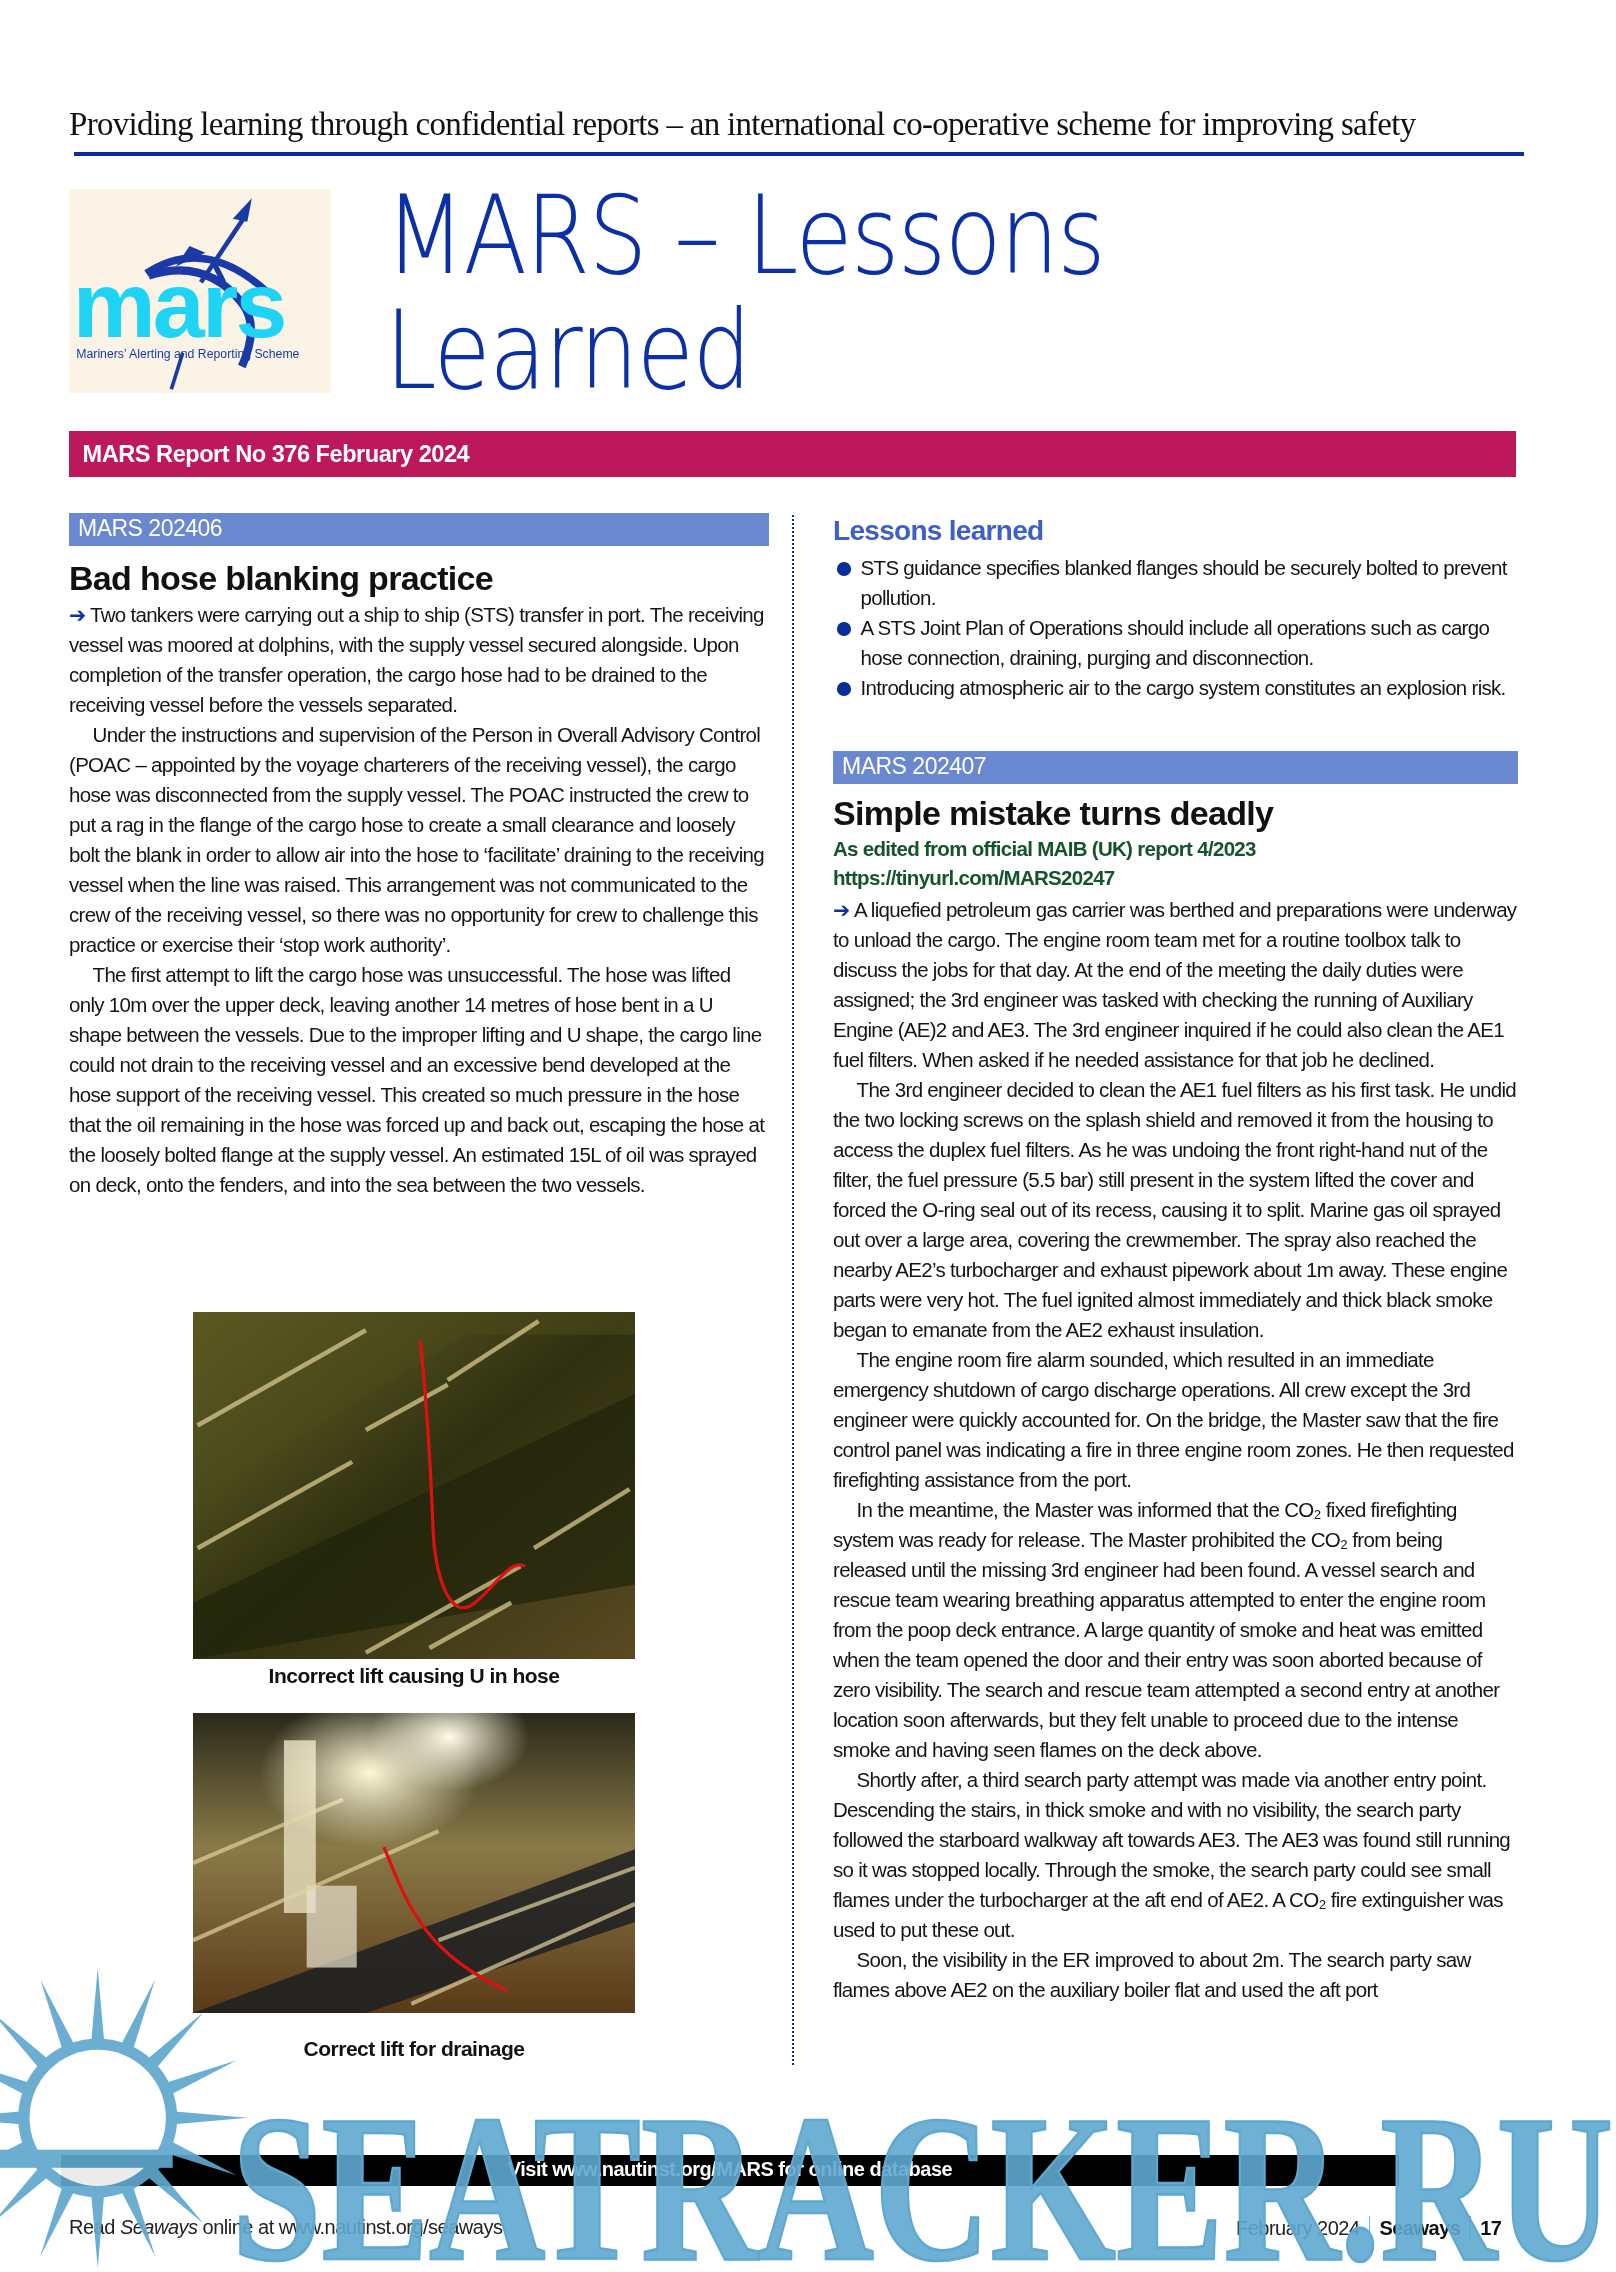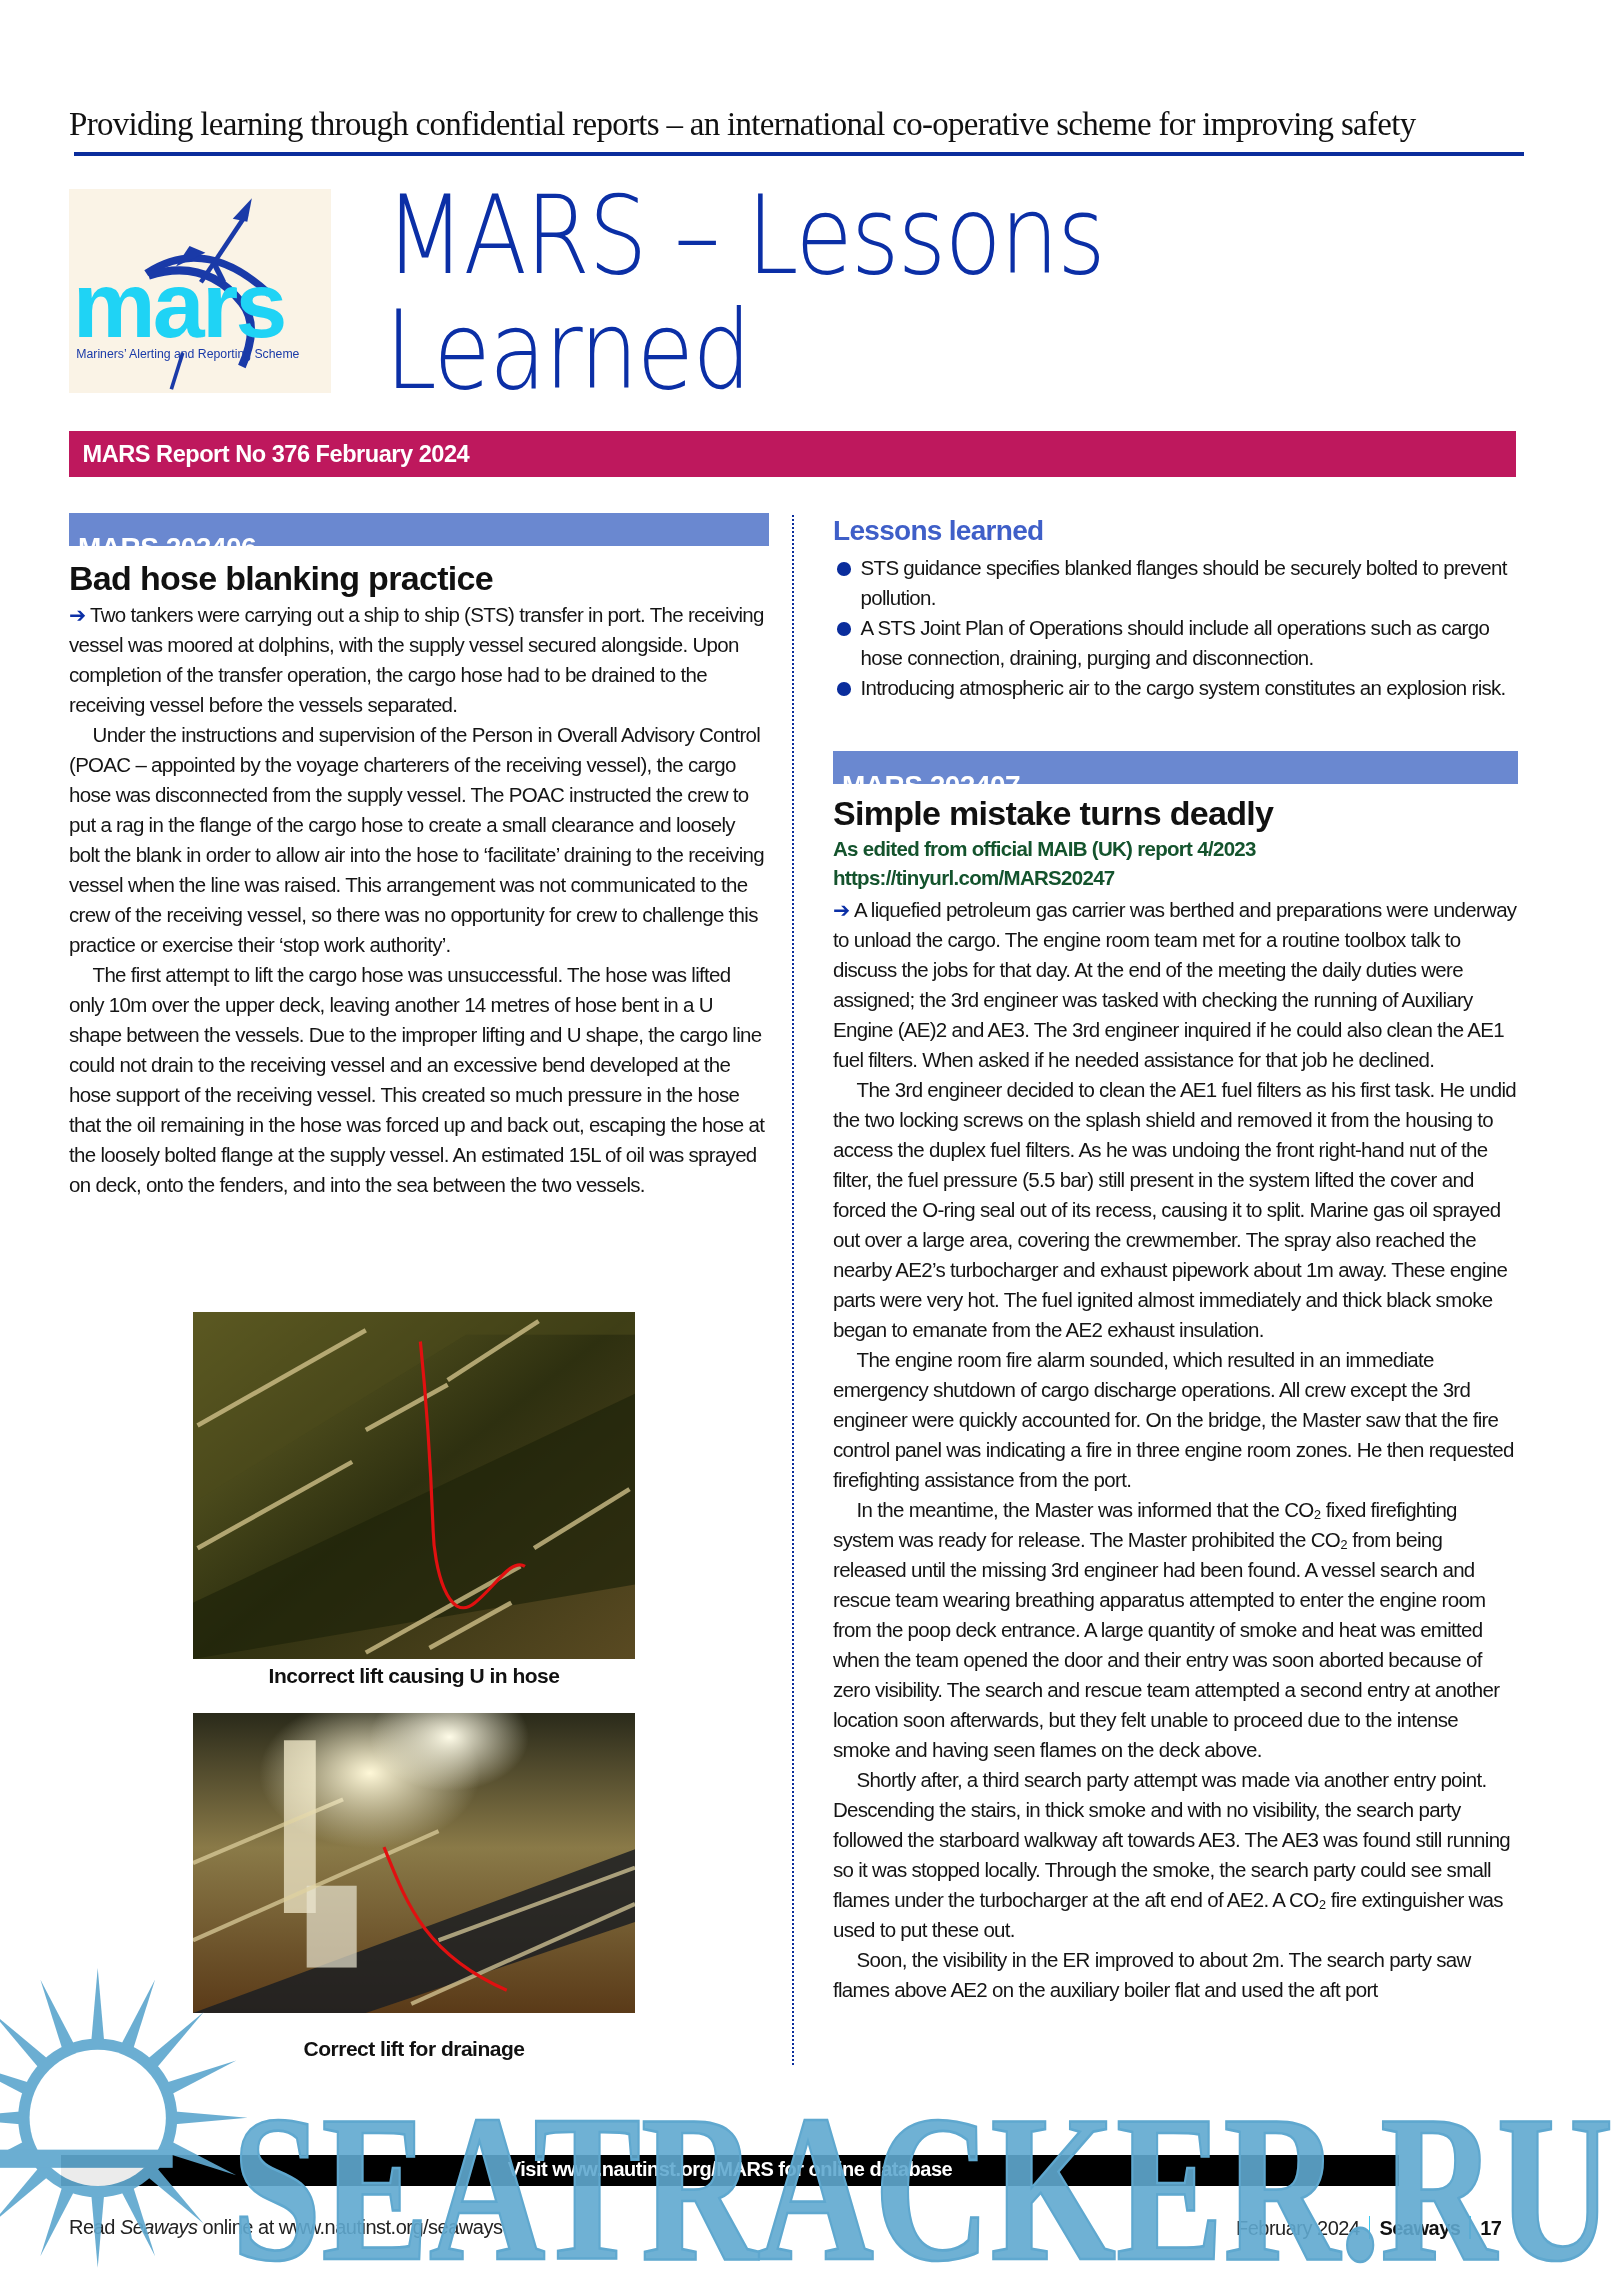--- a/index.html
+++ b/index.html
@@ -20,21 +20,21 @@
   .title { left: 385px; top: 178px; font-family: "DejaVu Sans", "Liberation Sans", sans-serif; font-weight: 300;
            font-size: 108px; line-height: 115px; color: #0B2FA6; letter-spacing: -1.8px; }
   .title span { display: block; transform: scaleX(0.86); transform-origin: left center; white-space: nowrap; }
 
   
   .report-bar { left: 69px; top: 431px; width: 1447px; height: 46px; background: #be185d; }
   .report-bar span { position: absolute; left: 13.6px; top: 10px; font-size: 23.6px; font-weight: 700; color: #ffffff; letter-spacing: -0.5px; }
 
   
   .section-bar { height: 33px; background: #6A88D0; }
-  .section-bar span { position: absolute; left: 9px; top: 19px; font-size: 28px; font-weight: 700; color: #ffffff; letter-spacing: -0.5px; }
+  .section-bar span { position: absolute; left: 9px; top: 2px; font-size: 23px; font-weight: 400; color: #ffffff; letter-spacing: -0.5px; }
 
   .headline { font-size: 34px; font-weight: 700; color: #111; letter-spacing: -0.7px; white-space: nowrap; }
 
   .body-text { font-size: 20.5px; line-height: 30px; color: #151515; letter-spacing: -0.7px; text-align: left; }
   .body-text p { margin: 0; }
   .body-text p.indent { text-indent: 23.6px; }
   .arrow { color: #0B2FA6; font-weight: 700; margin-right: 4.5px; }
 
   
   .col-left { left: 69px; top: 513px; width: 700px; }

